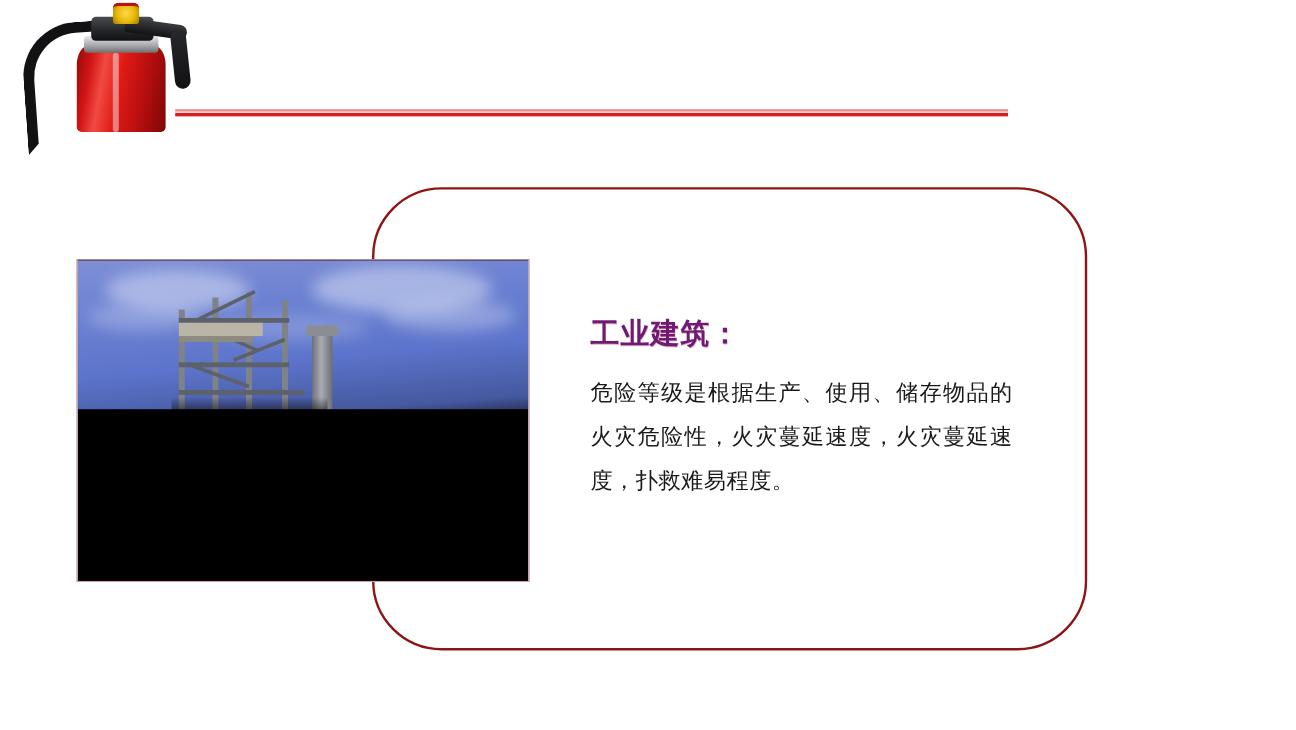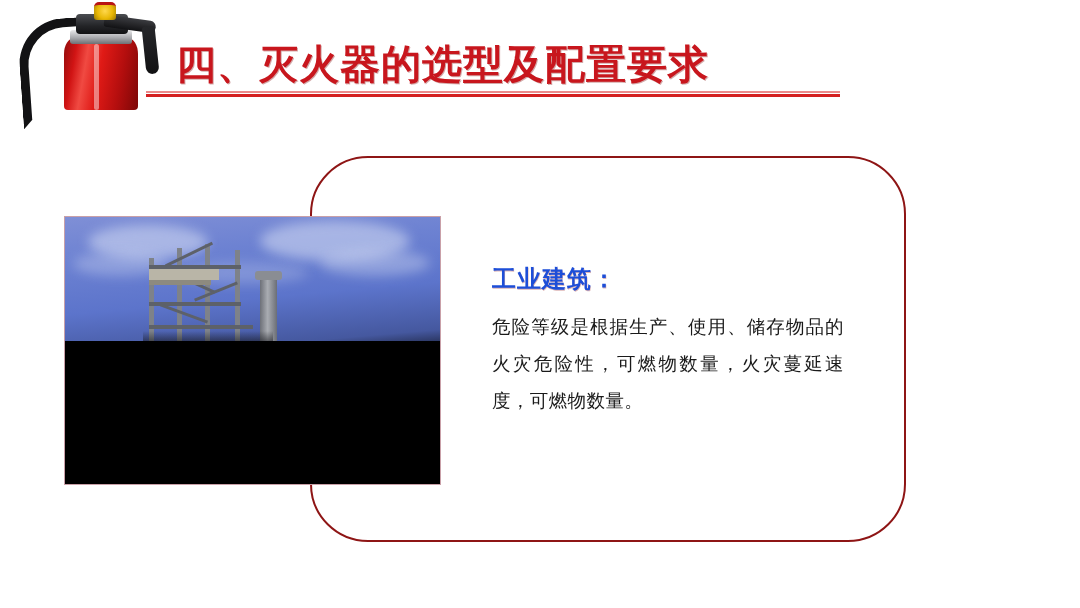--- a/index.html
+++ b/index.html
@@ -253,21 +253,21 @@
   
   .text-block {
     position: absolute;
     left: 492px;
     top: 264px;
     width: 352px;
   }
   .subhead {
     font-size: 24px;
     font-weight: bold;
-    color: #1d4ed8;
+    color: #701a75;
     line-height: 1.25;
     letter-spacing: 1px;
     margin: 0 0 14px 0;
     text-shadow: 0.5px 0.5px 0 rgba(140,0,0,0.3);
   }
   .body-para {
     font-size: 18.5px;
     color: #1a1a1a;
     line-height: 2.0;
     letter-spacing: 0.4px;
@@ -317,21 +317,20 @@
     <div class="ext-hose"></div>
     <div class="ext-hose-end"></div>
     <div class="ext-body"></div>
     <div class="ext-neck"></div>
     <div class="ext-valve"></div>
     <div class="ext-lever"></div>
     <div class="ext-lever-tip"></div>
     <div class="ext-gauge"></div>
   </div>
 
-  <div class="title">四、灭火器的选型及配置要求</div>
   <div class="title-rule-soft"></div>
   <div class="title-rule"></div>
 
   <div class="frame"></div>
 
   <div class="photo">
     <div class="photo-sky">
       <div class="photo-cloud c1"></div>
       <div class="photo-cloud c2"></div>
       <div class="photo-cloud c3"></div>
@@ -354,17 +353,17 @@
       <div class="deck" style="left:6px; top:35%; width:62px; height:5px; background:#8d8a7f;"></div>
       <div class="tower"></div>
       <div class="tower-cap"></div>
       <div class="base-haze"></div>
     </div>
     <div class="photo-dark"></div>
   </div>
 
   <div class="text-block">
     <p class="subhead">工业建筑：</p>
-    <p class="body-para">危险等级是根据生产、使用、储存物品的火灾危险性，可燃物数量，火灾蔓延速度，可燃物数量。</p>
+    <p class="body-para">危险等级是根据生产、使用、储存物品的火灾危险性，火灾蔓延速度，火灾蔓延速度，扑救难易程度。</p>
   </div>
 
 
 </div>
 
 </body></html>

